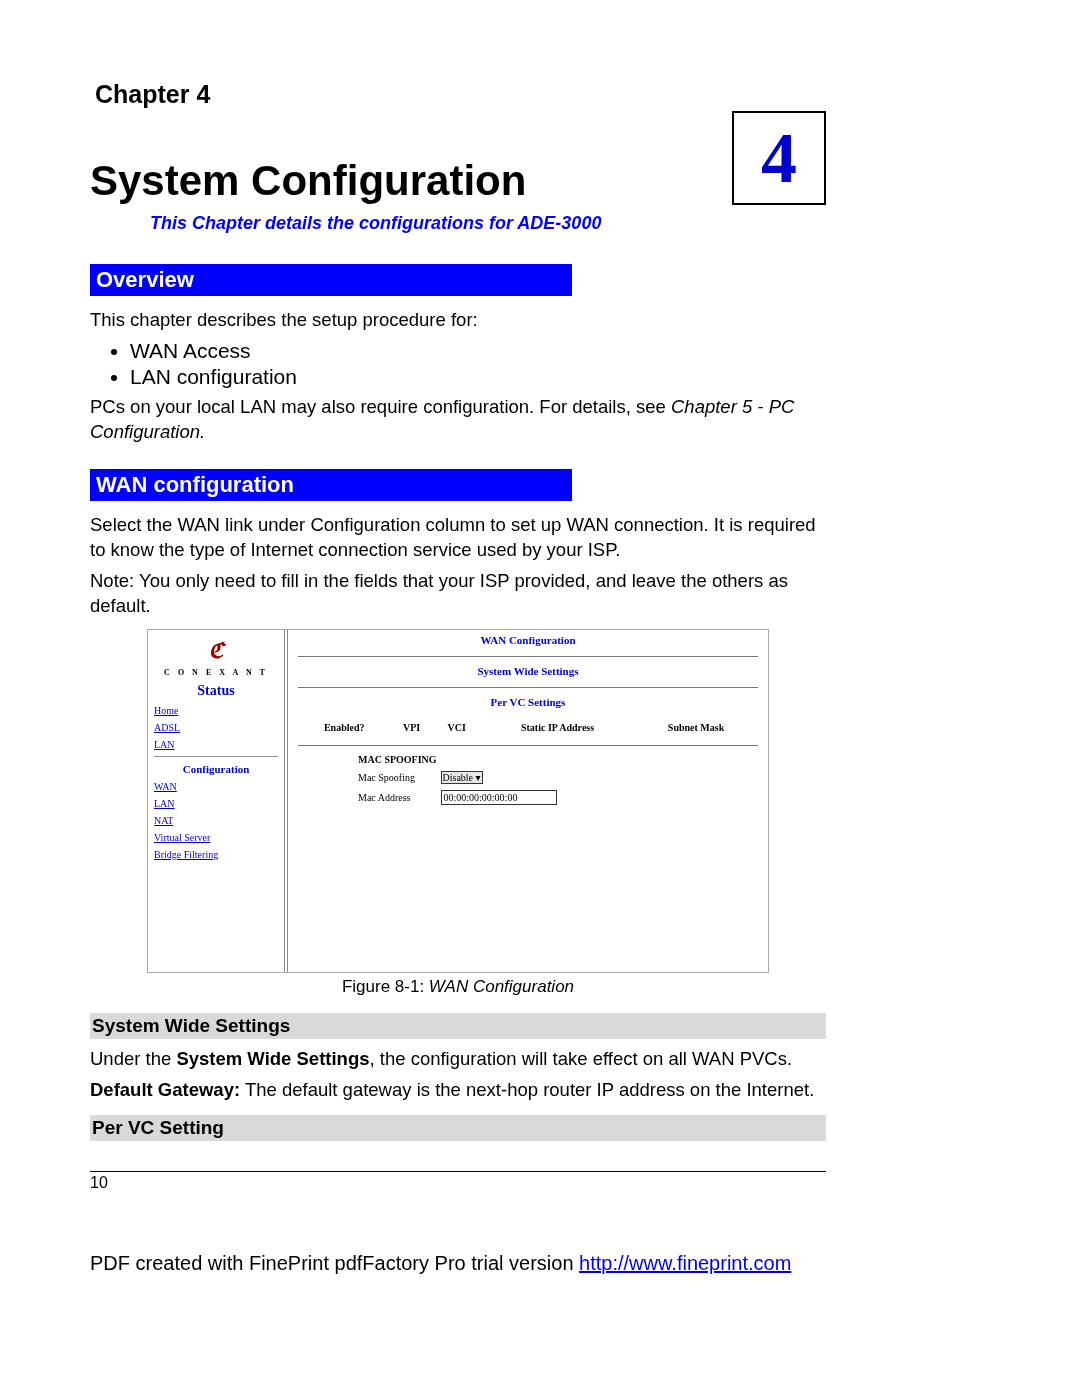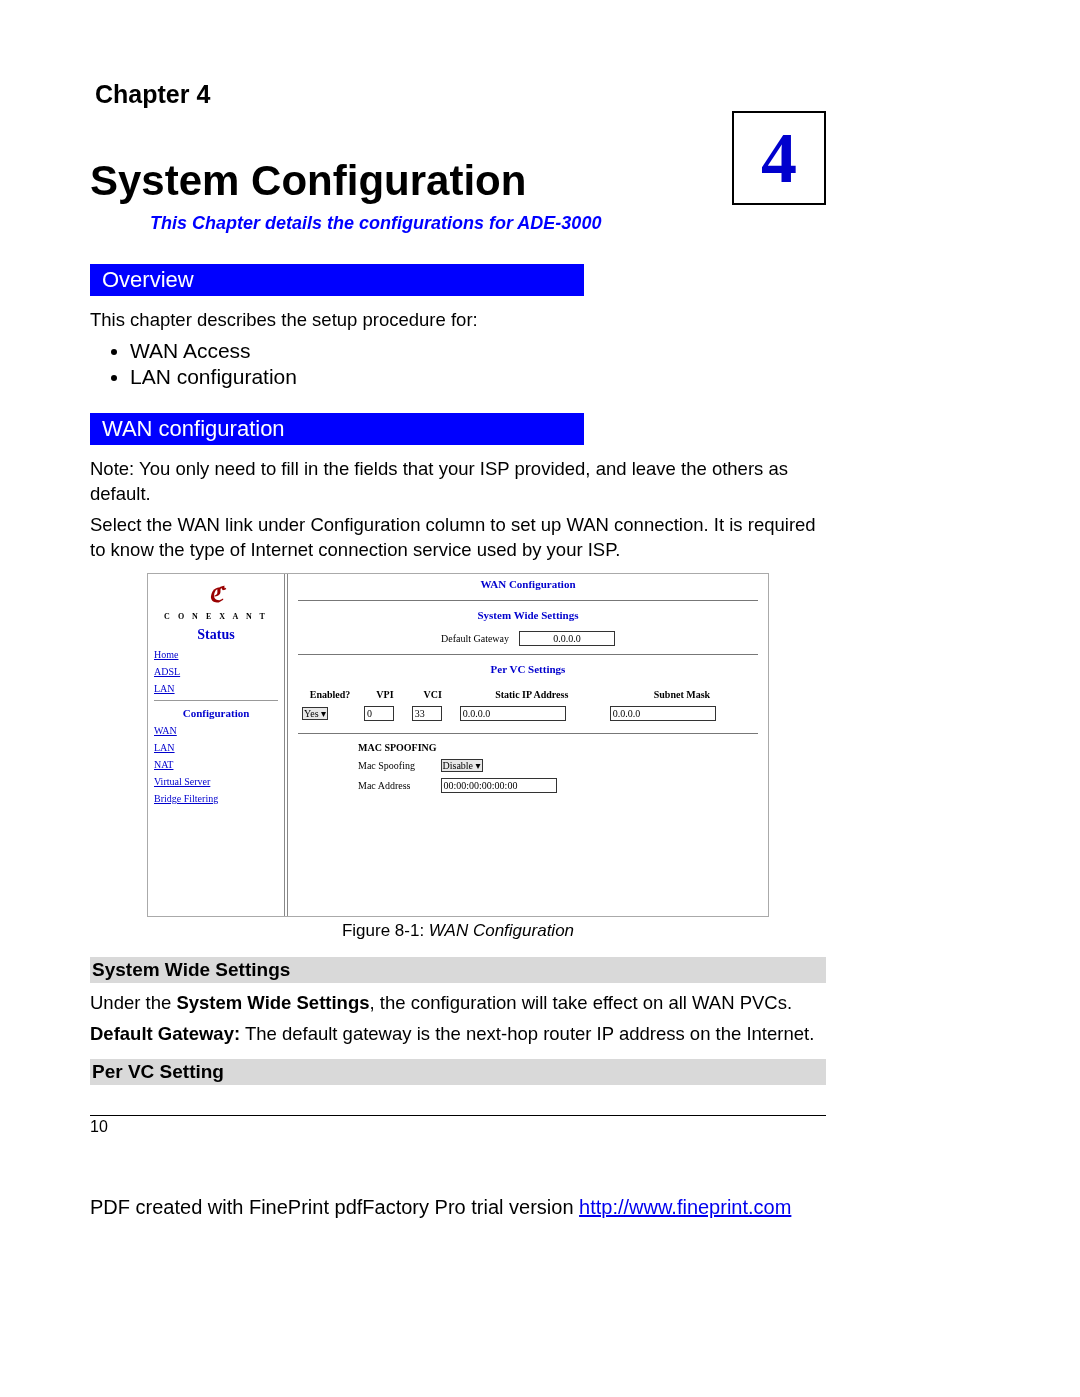--- a/index.html
+++ b/index.html
@@ -48,22 +48,22 @@
   .subtitle {
     font-style: italic;
     font-weight: bold;
     color: #0000ff;
     font-size: 18px;
     margin: 8px 0 30px 60px;
   }
   .section-bar {
     background: #0000ff;
     color: #fff;
-    font-weight: normal;
-    padding: 3px 12px;
+    font-weight: bold;
+    padding: 3px 6px;
     font-size: 22px;
     max-width: 470px;
     margin-bottom: 12px;
   }
   .body-text {
     font-size: 18.5px;
     margin: 6px 0;
     line-height: 1.35;
   }
   ul.body-list {
@@ -226,27 +226,30 @@
 
   <div class="subtitle">This Chapter details the configurations for ADE-3000</div>
 
   <div class="section-bar">Overview</div>
 
   <p class="body-text">This chapter describes the setup procedure for:</p>
   <ul class="body-list">
     <li>WAN Access</li>
     <li>LAN configuration</li>
   </ul>
+  <p class="body-text">
+    <span>PCs on your local LAN may also require configuration. For details, see </span><span class="italic">Chapter 5 - PC Configuration.</span>
+  </p>
 
   <div style="height:18px"></div>
 
   <div class="section-bar">WAN configuration</div>
 
+  <p class="body-text">Select the WAN link under Configuration column to set up WAN connection. It is required to know the type of Internet connection service used by your ISP.</p>
   <p class="body-text">Note: You only need to fill in the fields that your ISP provided, and leave the others as default.</p>
-  <p class="body-text">Select the WAN link under Configuration column to set up WAN connection. It is required to know the type of Internet connection service used by your ISP.</p>
 
   <div class="screenshot">
     <div class="ss-sidebar">
       <div class="ss-logo">
         <span class="ss-logo-c">ℭ</span>
       </div>
       <div class="ss-brand">C O N E X A N T</div>
       <div class="ss-status">Status</div>
       <span class="ss-link">Home</span>
       <span class="ss-link">ADSL</span>
@@ -256,42 +259,30 @@
       <span class="ss-link">WAN</span>
       <span class="ss-link">LAN</span>
       <span class="ss-link">NAT</span>
       <span class="ss-link">Virtual Server</span>
       <span class="ss-link">Bridge Filtering</span>
     </div>
     <div class="ss-main">
       <div class="ss-h">WAN Configuration</div>
       <div class="ss-hr"></div>
       <div class="ss-h">System Wide Settings</div>
-      <div class="ss-row-center">
-        <span>Default Gateway</span>
-        &nbsp;&nbsp;
-        <span class="ss-input" style="width:90px">0.0.0.0</span>
-      </div>
       <div class="ss-hr"></div>
       <div class="ss-h">Per VC Settings</div>
       <table class="ss-table">
         <tbody>
             <tr>
           <th>Enabled?</th>
           <th>VPI</th>
           <th>VCI</th>
           <th>Static IP Address</th>
           <th>Subnet Mask</th>
-        </tr>
-        <tr>
-          <td><span class="ss-select"><span>Yes</span> ▾</span></td>
-          <td><span class="ss-input" style="width:24px">0</span></td>
-          <td><span class="ss-input" style="width:24px">33</span></td>
-          <td><span class="ss-input" style="width:100px">0.0.0.0</span></td>
-          <td><span class="ss-input" style="width:100px">0.0.0.0</span></td>
         </tr>
       </tbody>
         </table>
       <div class="ss-hr"></div>
       <div style="font-weight:bold;font-size:10px;margin-left:60px;margin-bottom:6px">MAC SPOOFING</div>
       <div style="font-size:10px;margin-left:60px;margin-bottom:6px">
         <span style="display:inline-block;width:80px">Mac Spoofing</span>
         <span class="ss-select"><span>Disable</span> ▾</span>
       </div>
       <div style="font-size:10px;margin-left:60px">

